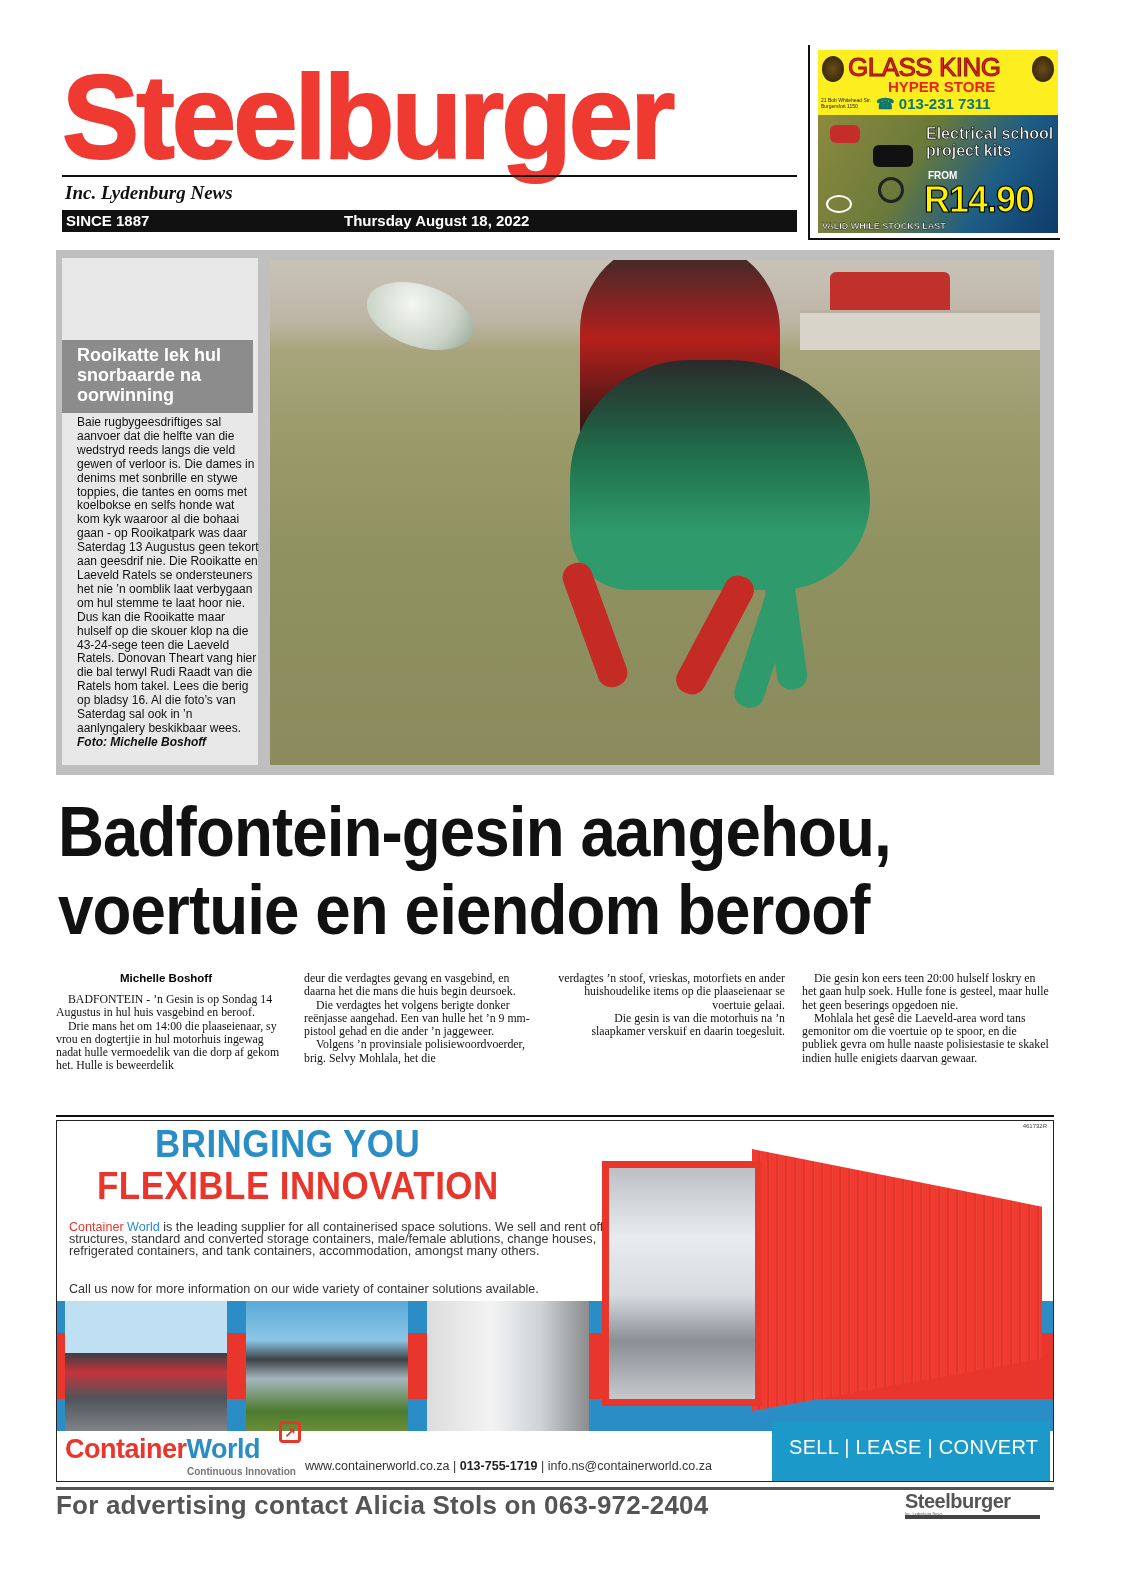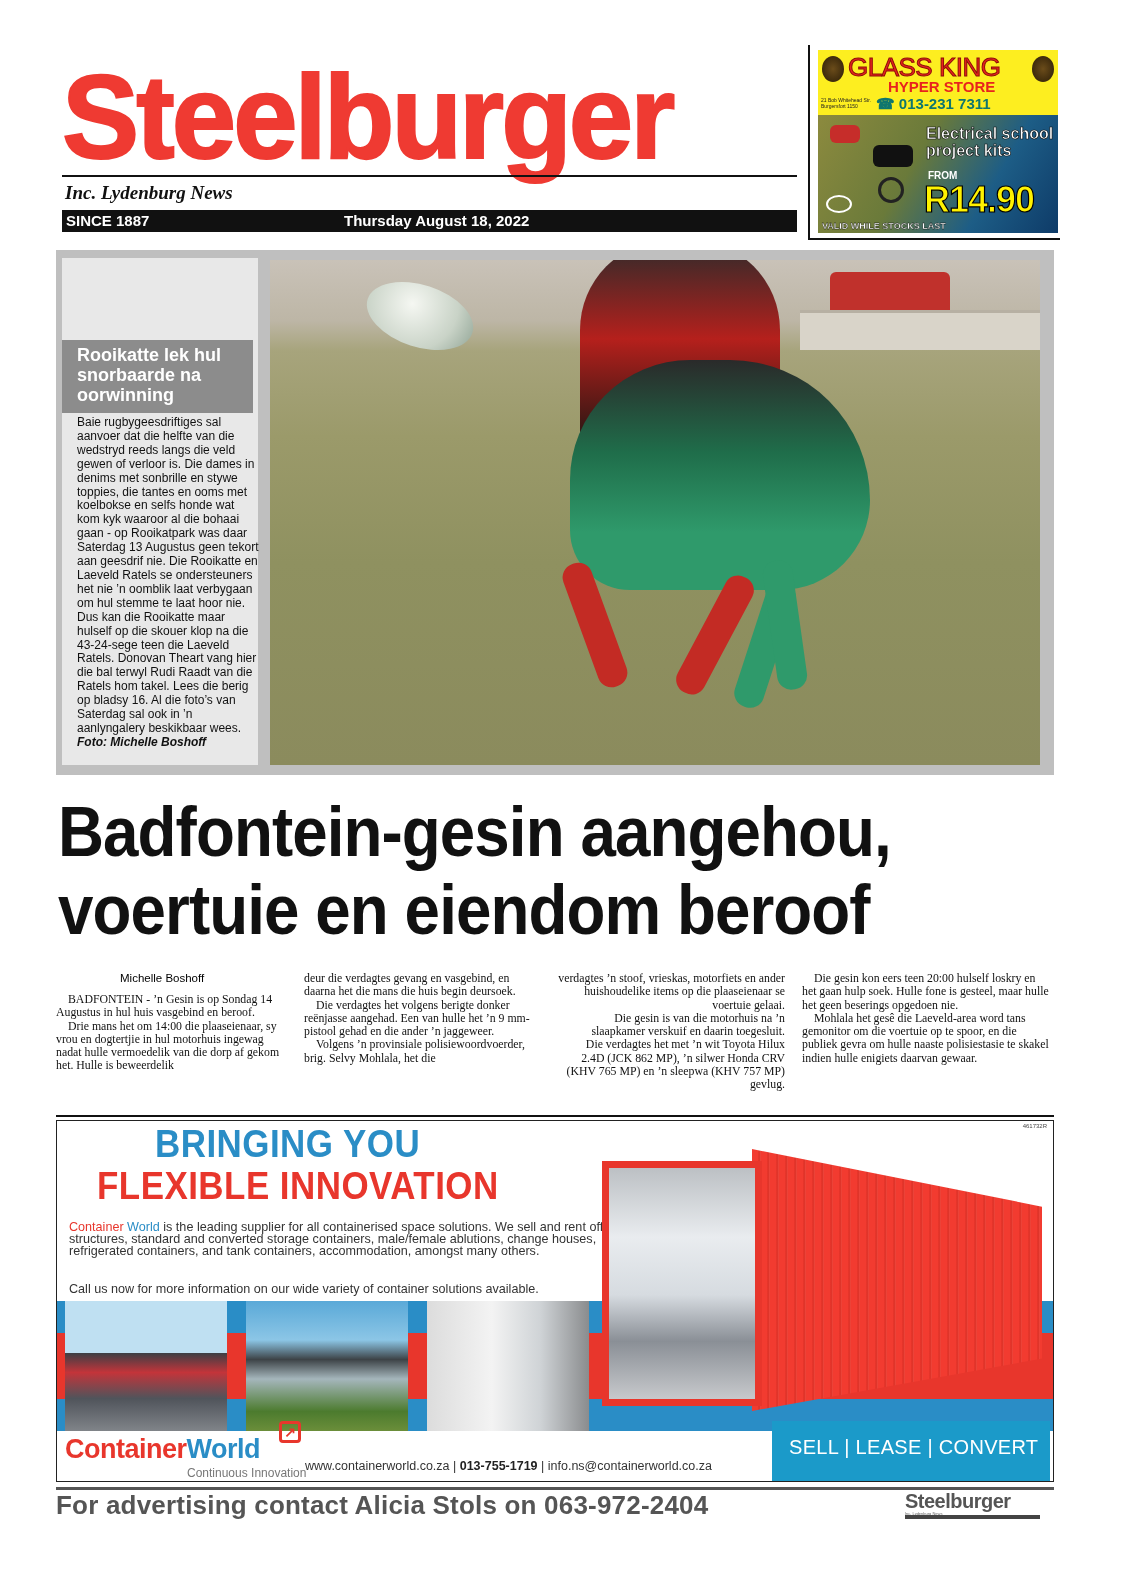--- a/index.html
+++ b/index.html
@@ -44,21 +44,21 @@
   .player-red { position: absolute; left: 310px; top: -20px; width: 200px; height: 330px; background: linear-gradient(180deg, #2b2b2b 0%, #b5201c 30%, #2a1613 60%, #111 100%); border-radius: 90px 90px 30px 30px; }
   .player-green { position: absolute; left: 300px; top: 100px; width: 300px; height: 230px; background: linear-gradient(180deg, #2a2a2a 0%, #1f6d4a 40%, #2f9a6b 75%, #2f9a6b 100%); border-radius: 120px 140px 90px 60px; }
   .player-legs { position: absolute; left: 250px; top: 300px; width: 290px; height: 160px; }
   .leg { position: absolute; width: 30px; height: 130px; border-radius: 14px; }
   .ball { position: absolute; left: 95px; top: 25px; width: 110px; height: 62px; border-radius: 50%; background: radial-gradient(circle at 40% 35%, #f5f7f2, #c9d3c7 60%, #8fa394); transform: rotate(18deg); }
 
   
   .main-headline { position: absolute; left: 58px; top: 793px; width: 1005px; font-family: "Liberation Sans", sans-serif; font-size: 70px; line-height: 78px; color: #111; letter-spacing: -1px; transform: scaleX(0.91); transform-origin: left top; }
 
   
-  .byline { position: absolute; left: 120px; top: 972px; font-weight: normal; font-size: 11.5px; }
+  .byline { position: absolute; left: 120px; top: 972px; font-weight: bold; font-size: 11.5px; }
   .col { position: absolute; top: 986px; width: 232px; font-family: "Liberation Serif", serif; font-size: 11.8px; line-height: 13.3px; color: #111; }
   .col p { text-indent: 12px; }
   .col p.noindent { text-indent: 0; }
   .col1 { left: 56px; top: 993px; }
   .col2 { left: 304px; top: 972px; }
   .col3 { left: 553px; top: 972px; text-align: right; }
   .col4 { left: 802px; top: 972px; width: 250px; }
 
   
   .cw-rule { position: absolute; left: 56px; top: 1115px; width: 998px; height: 2px; background: #111; }
@@ -77,21 +77,21 @@
   .cw-thumb1 { left: 8px; width: 162px; background: linear-gradient(180deg, #bfe0f2 0%, #bfe0f2 40%, #3c3f44 40%, #c3343a 55%, #50545b 75%, #808489 100%); }
   .cw-thumb2 { left: 189px; width: 162px; background: linear-gradient(180deg, #5aa9d8 0%, #8cc6e6 30%, #3d4347 45%, #a5b6bc 60%, #4c7b2e 85%, #6b8e3a 100%); }
   .cw-thumb3 { left: 370px; width: 162px; background: linear-gradient(90deg, #dcdcdc 0%, #f3f3f3 40%, #cfd3d6 70%, #8a8c8e 100%); }
   .cw-container { position: absolute; left: 545px; top: 18px; width: 445px; height: 280px; }
   .cw-container-side { position: absolute; left: 150px; top: 10px; width: 290px; height: 262px; background: repeating-linear-gradient(90deg, #f23b30 0px, #f23b30 6px, #d92e24 7px, #f24a3f 9px); clip-path: polygon(0 0, 100% 22%, 100% 80%, 0 100%); box-shadow: 0 0 10px rgba(0,0,0,0.3); }
   .cw-container-front { position: absolute; left: 0; top: 22px; width: 160px; height: 245px; border: 7px solid #e8362c; background: linear-gradient(180deg, #bcc0c4 0%, #e9ecef 30%, #d6dbe0 55%, #8a8f96 75%, #c7c9cc 100%); }
   .cw-sell-box { position: absolute; left: 715px; top: 300px; width: 278px; height: 60px; background: #1b9ac9; }
   .cw-sell { position: absolute; left: 732px; top: 315px; color: #fff; font-size: 20px; letter-spacing: 0.3px; }
   .cw-logo { position: absolute; left: 8px; top: 313px; font-weight: 900; font-size: 27px; color: #e8362c; letter-spacing: -0.5px; }
   .cw-logo .w { color: #2a8dc6; }
-  .cw-logo-sub { position: absolute; left: 130px; top: 345px; font-size: 12px; color: #777; }
+  .cw-logo-sub { position: absolute; left: 130px; top: 345px; font-size: 10px; color: #777; font-weight: bold; }
   .cw-logo-badge { position: absolute; left: 222px; top: 300px; width: 22px; height: 22px; border: 3px solid #e8362c; border-radius: 4px; color: #e8362c; font-weight: 900; font-size: 14px; line-height: 16px; text-align: center; }
   .cw-contact { position: absolute; left: 248px; top: 338px; font-size: 12.5px; color: #333; }
   .cw-contact b { color: #222; }
 
   
   .foot-rule { position: absolute; left: 56px; top: 1487px; width: 998px; height: 3px; background: #555; }
   .foot-text { position: absolute; left: 56px; top: 1490px; font-weight: 900; font-size: 26px; color: #555; letter-spacing: 0.2px; }
   .foot-logo { position: absolute; left: 905px; top: 1490px; font-weight: 900; font-size: 20px; color: #555; letter-spacing: -0.5px; }
   .foot-logo-bar { position: absolute; left: 905px; top: 1515px; width: 135px; height: 4px; background: #444; }
   .foot-logo-sub { position: absolute; left: 905px; top: 1511px; font-size: 4px; color: #666; }
@@ -172,21 +172,20 @@
   <p>Drie mans het om 14:00 die plaaseienaar, sy vrou en dogtertjie in hul motorhuis ingewag nadat hulle vermoedelik van die dorp af gekom het. Hulle is beweerdelik</p>
 </div>
 <div class="col col2">
   <p class="noindent">deur die verdagtes gevang en vasgebind, en daarna het die mans die huis begin deursoek.</p>
   <p>Die verdagtes het volgens berigte donker reënjasse aangehad. Een van hulle het ’n 9 mm-pistool gehad en die ander ’n jaggeweer.</p>
   <p>Volgens ’n provinsiale polisiewoordvoerder, brig. Selvy Mohlala, het die</p>
 </div>
 <div class="col col3">
   <p class="noindent">verdagtes ’n stoof, vrieskas, motorfiets en ander huishoudelike items op die plaaseienaar se voertuie gelaai.</p>
   <p>Die gesin is van die motorhuis na ’n slaapkamer verskuif en daarin toegesluit.</p>
-  <p>Die verdagtes het met ’n wit Toyota Hilux 2.4D (JCK 862 MP), ’n silwer Honda CRV (KHV 765 MP) en ’n sleepwa (KHV 757 MP) gevlug.</p>
 </div>
 <div class="col col4">
   <p>Die gesin kon eers teen 20:00 hulself loskry en het gaan hulp soek. Hulle fone is gesteel, maar hulle het geen beserings opgedoen nie.</p>
   <p>Mohlala het gesê die Laeveld-area word tans gemonitor om die voertuie op te spoor, en die publiek gevra om hulle naaste polisiestasie te skakel indien hulle enigiets daarvan gewaar.</p>
 </div>
 
 <div class="cw-rule"></div>
 <section class="cw-ad">
   <span class="cw-code">461732R</span>
   <div class="cw-h1">BRINGING YOU</div>

